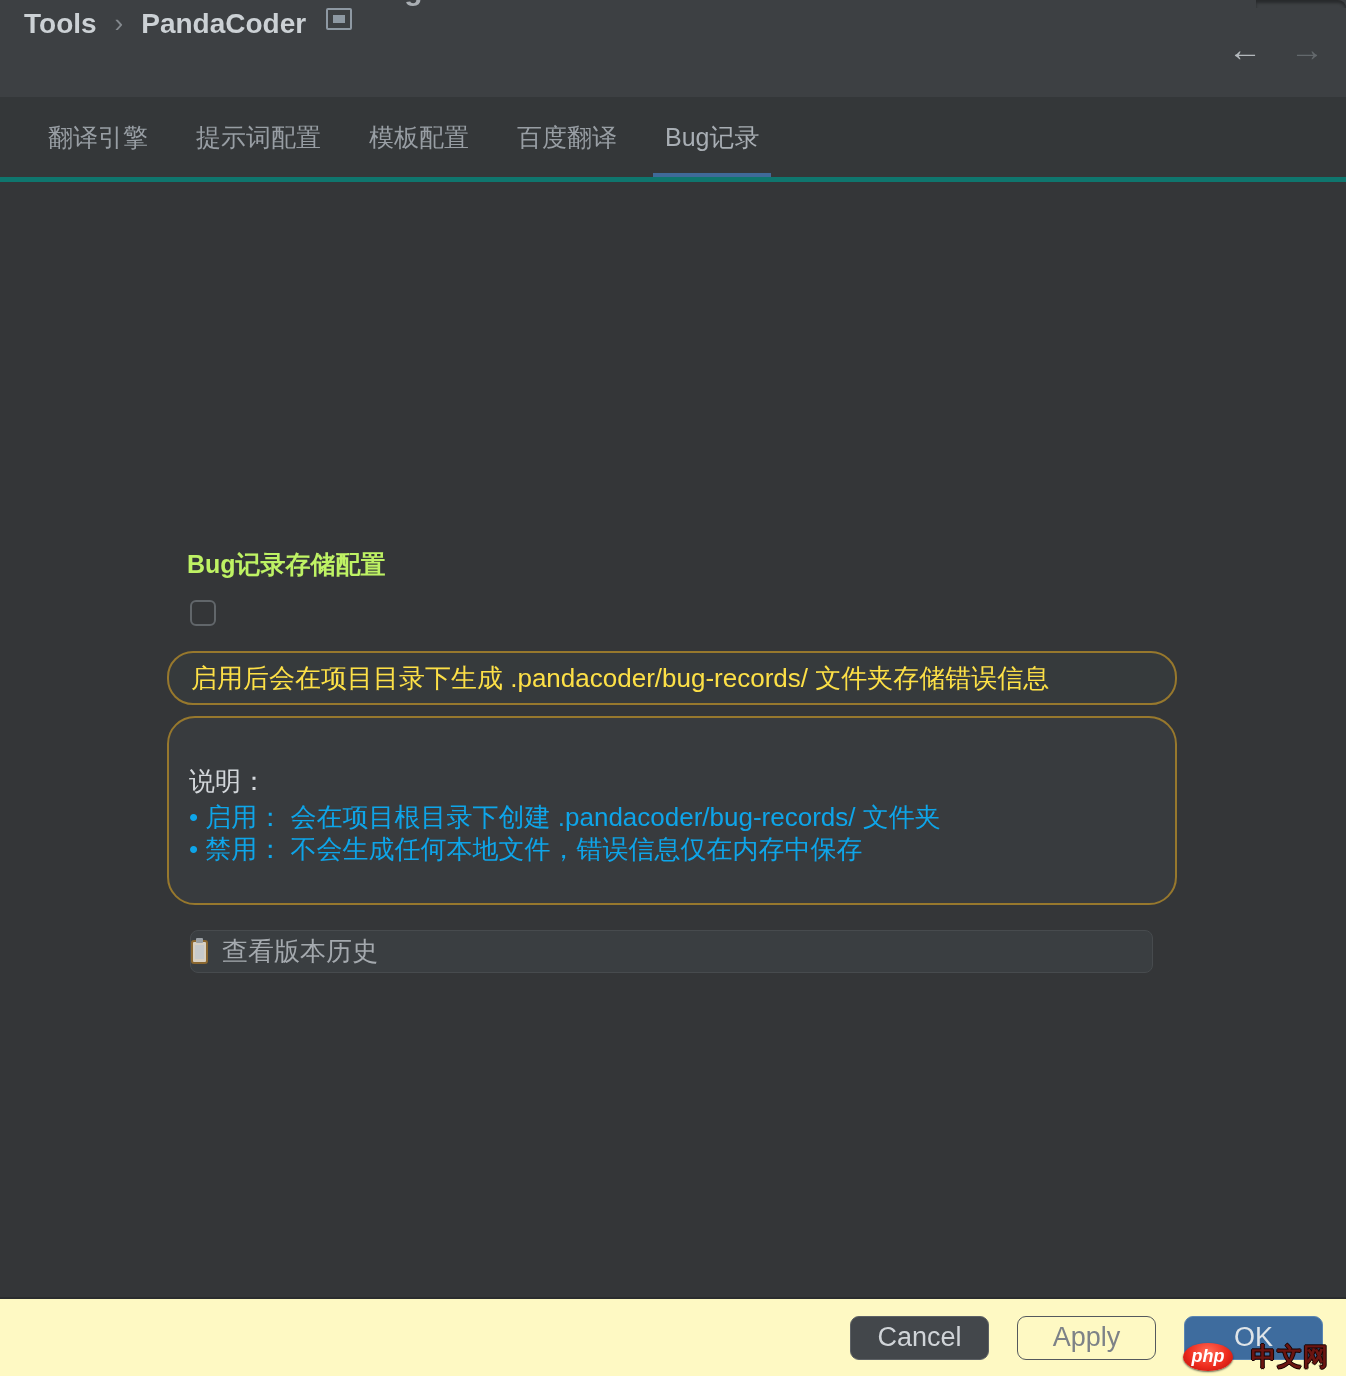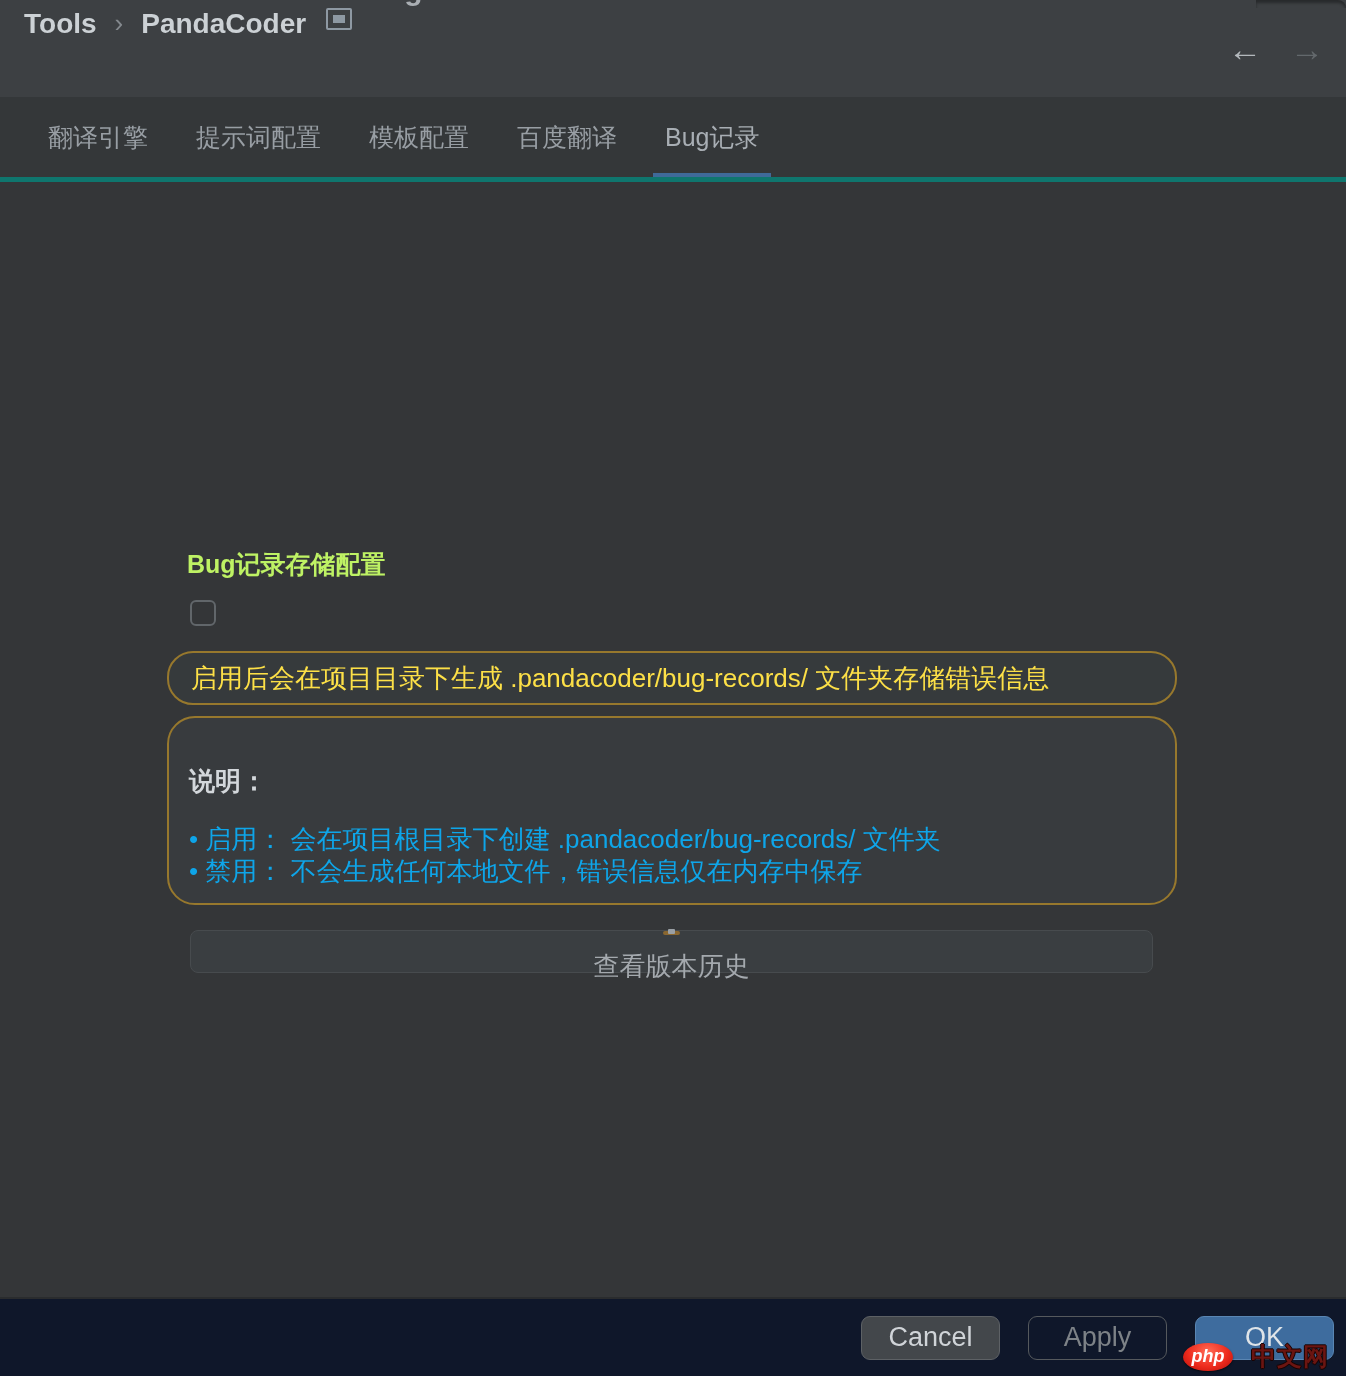--- a/index.html
+++ b/index.html
@@ -31,31 +31,31 @@
   .content{position:absolute;top:182px;left:0;width:100%;height:1115px;background:#343638;}
   .section-title{position:absolute;left:187px;top:366px;font-size:25px;font-weight:bold;color:#bef264;}
   .check-row{position:absolute;left:190px;top:418px;display:flex;align-items:center;gap:20px;}
   .checkbox{width:26px;height:26px;border:2px solid #61666a;border-radius:6px;background:transparent;box-sizing:border-box;}
   .check-label{font-size:26px;color:#a8adb2;}
 
   .hint-box{position:absolute;left:167px;top:469px;width:1010px;height:54px;box-sizing:border-box;border:2px solid #97782d;border-radius:26px;display:flex;align-items:center;padding:0 22px;background:#363a3c;}
   .hint-text{font-size:26px;color:#fde047;}
 
   .info-box{position:absolute;left:167px;top:534px;width:1010px;height:189px;box-sizing:border-box;border:2px solid #97782d;border-radius:28px;background:#383b3e;padding:46px 20px 0 20px;}
-  .info-title{font-size:26px;font-weight:bold;color:#d3d7db;margin-bottom:24px;}
+  .info-title{font-size:26px;font-weight:normal;color:#d3d7db;margin-bottom:2px;}
   .info-line{font-size:26px;color:#0ea5e9;line-height:32px;white-space:nowrap;}
 
-  .history-btn{position:absolute;left:190px;top:748px;width:963px;height:43px;box-sizing:border-box;background:#3a3e41;border:1px solid #474b4e;border-radius:8px;display:flex;align-items:center;justify-content:space-between;gap:14px;cursor:default;flex-direction:column;}
+  .history-btn{position:absolute;left:190px;top:748px;width:963px;height:43px;box-sizing:border-box;background:#3a3e41;border:1px solid #474b4e;border-radius:8px;display:flex;align-items:center;justify-content:flex-start;gap:14px;cursor:default;}
   .clip-icon{position:relative;width:17px;height:24px;background:#d8d0c2;border:2px solid #8a6730;border-radius:3px;box-sizing:border-box;}
   .clip-icon::before{content:"";position:absolute;left:3px;top:-4px;width:7px;height:5px;background:#9aa0a5;border-radius:1px;}
   .clip-icon::after{content:"";position:absolute;left:2px;top:3px;right:2px;bottom:3px;background:#c6c9cb;}
   .history-label{font-size:26px;color:#a4a9ae;}
 
   
-  .footer{position:absolute;left:0;top:1297px;width:100%;height:79px;background:#0f172a;border-top:2px solid #2a2c2e;box-sizing:border-box;display:flex;align-items:center;justify-content:flex-end;gap:28px;padding-right:12px;}
+  .footer{position:absolute;left:0;top:1297px;width:100%;height:79px;background:#fef9c3;border-top:2px solid #2a2c2e;box-sizing:border-box;display:flex;align-items:center;justify-content:flex-end;gap:28px;padding-right:23px;}
   .btn{height:44px;min-width:139px;box-sizing:border-box;border-radius:9px;font-size:27px;display:flex;align-items:center;justify-content:center;padding:0 26px;cursor:default;}
   .btn-cancel{background:#43474b;border:1px solid #5d6165;color:#d0d4d8;}
   .btn-apply{background:transparent;border:1px solid #55595d;color:#7d8287;}
   .btn-ok{background:#3e6c9e;border:1px solid #5a86b3;color:#dfe4e8;}
 
   
   .watermark{position:absolute;right:17px;bottom:3px;display:flex;align-items:center;gap:18px;z-index:9;}
   .wm-badge{width:50px;height:28px;border-radius:50%;background:radial-gradient(ellipse at 50% 30%,#ff6a55 0%,#ee2c1e 55%,#b50c07 100%);color:#fff;font-weight:bold;font-style:italic;font-size:18px;display:flex;align-items:center;justify-content:center;box-shadow:0 1px 2px rgba(0,0,0,.6);}
   .wm-text{font-size:25px;font-weight:bold;color:#6b1511;text-shadow:-1px 0 #190404,1px 0 #190404,0 -1px #190404,0 1px #190404;letter-spacing:1px;}
 

